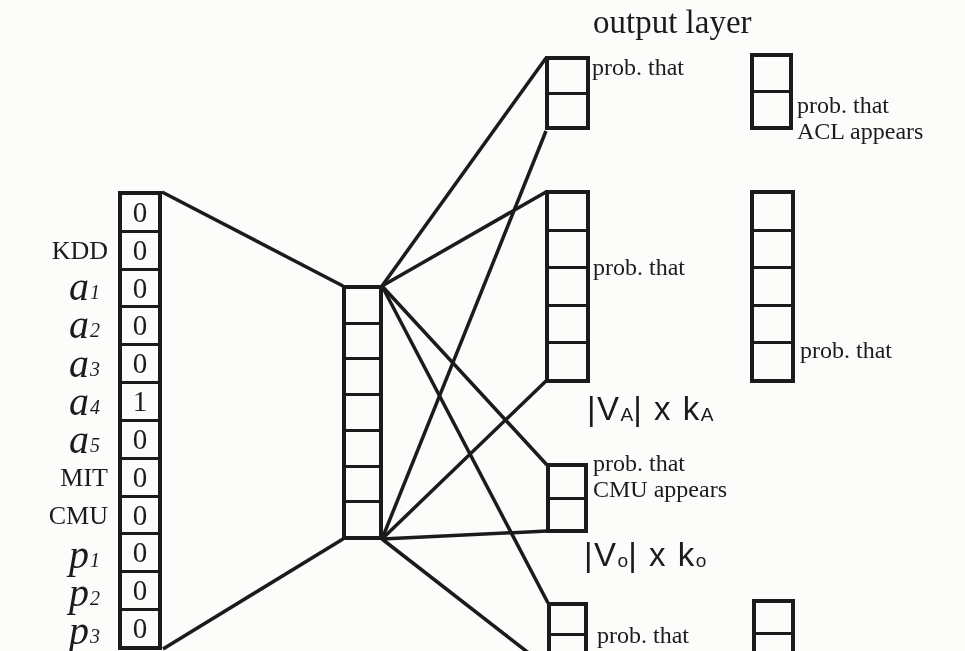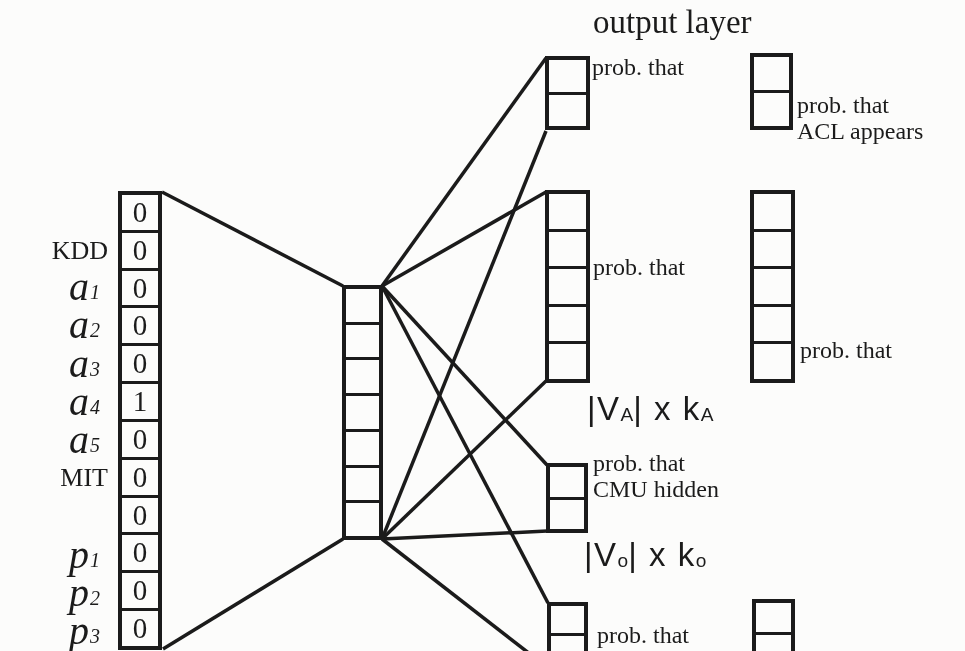--- a/index.html
+++ b/index.html
@@ -117,20 +117,23 @@
       <span>a</span>
       <span class="ss">4</span>
     </div>
     <div class="row-label math" style="top: 420.5px; height: 38.25px; width: 114px;">
       <span>a</span>
       <span class="ss">5</span>
     </div>
     <div class="row-label name" style="top: 458.75px; height: 38.25px; width: 114px;">
       <span>MIT</span>
     </div>
+    <div class="row-label name" style="top: 497px; height: 38.25px; width: 114px;">
+      <span>CMU</span>
+    </div>
     <div class="row-label math" style="top: 535.25px; height: 38.25px; width: 114px;">
       <span>p</span>
       <span class="ss">1</span>
     </div>
     <div class="row-label math" style="top: 573.5px; height: 38.25px; width: 114px;">
       <span>p</span>
       <span class="ss">2</span>
     </div>
     <div class="row-label math" style="top: 611.75px; height: 38.25px; width: 114px;">
       <span>p</span>
@@ -187,20 +190,20 @@
       <div><span>ACL appears</span></div>
     </div>
     <div class="prob-label" style="left: 593px; top: 254px;">
       <div>prob. that</div>
     </div>
     <div class="prob-label" style="left: 800px; top: 337px;">
       <div>prob. that</div>
     </div>
     <div class="prob-label" style="left: 593px; top: 450px;">
       <div>prob. that</div>
-      <div><span>CMU hidden</span></div>
+      <div><span>CMU appears</span></div>
     </div>
     <div class="prob-label" style="left: 597px; top: 622px;">
       <div>prob. that</div>
     </div>
     <div class="formula" style="left: 587px; top: 390px;"><span>|V</span><span class="fsub">A</span><span>| x k</span><span class="fsub">A</span></div>
     <div class="formula" style="left: 584px; top: 536px;"><span>|V</span><span class="fsub">o</span><span>| x k</span><span class="fsub">o</span></div>
   </div>
 
 </body></html>

